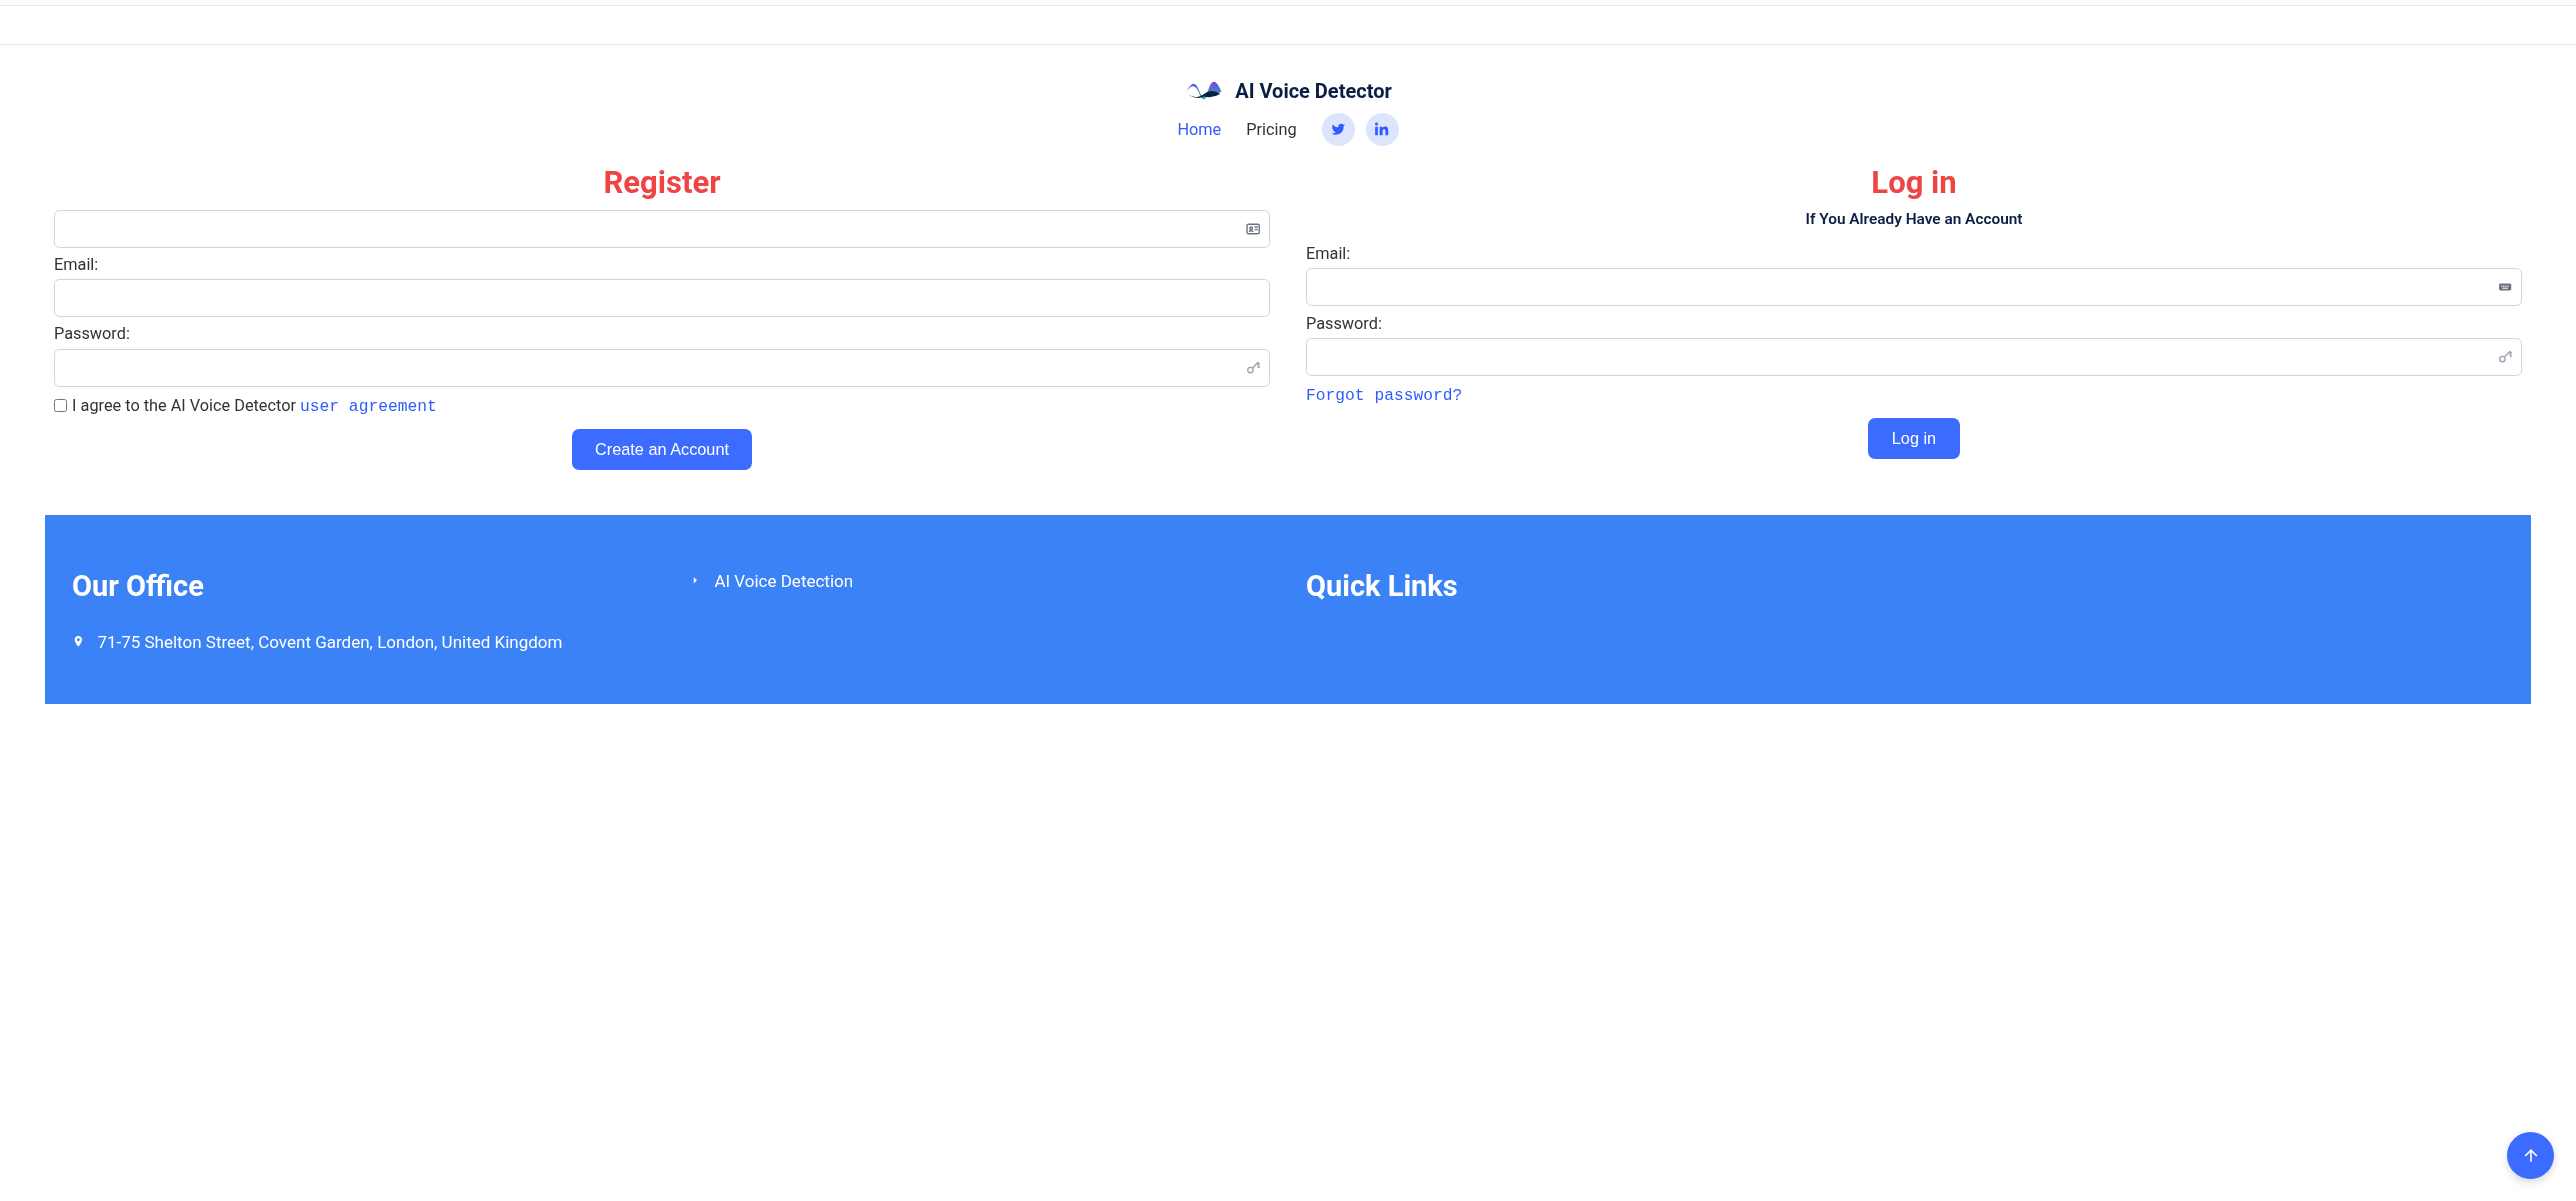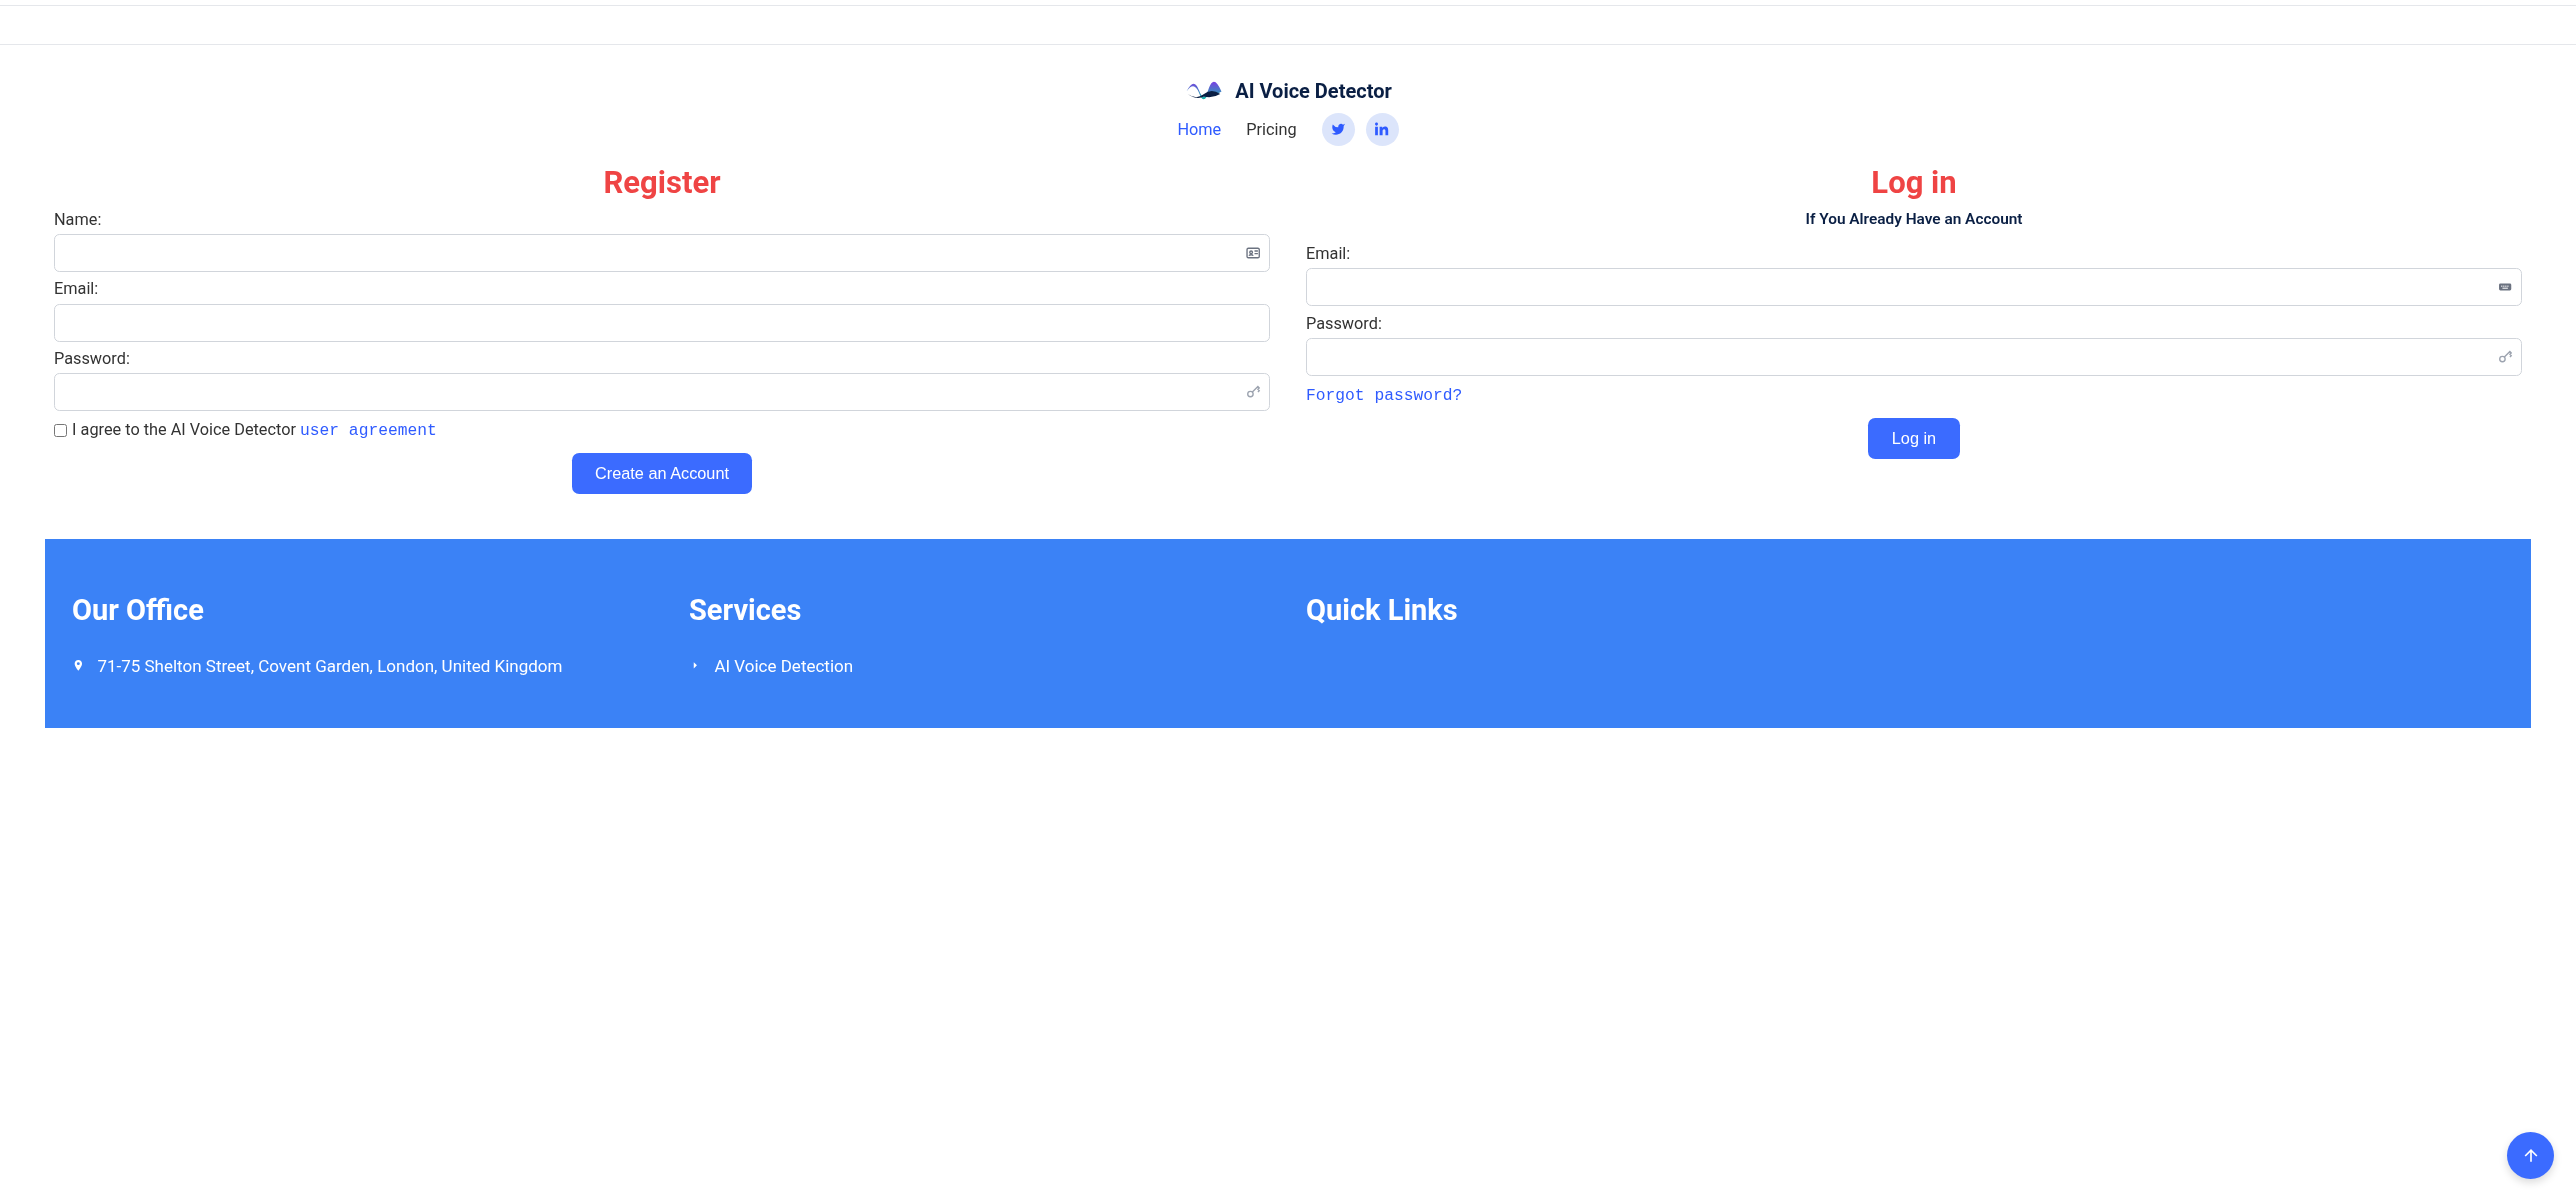--- a/index.html
+++ b/index.html
@@ -250,21 +250,20 @@
           </svg>
       </div>
     </div>
   </nav>
 </header>
 
 <main class="main">
   <div class="col">
     <h2 class="section-title">Register</h2>
 
-    <label class="form-label">Name:</label>
     <div class="input-wrap">
       <input class="form-input" type="text" style="">
       <span class="input-icon">
         <svg viewBox="0 0 24 24" fill="none" stroke="#6b7280" stroke-width="2">
             <rect x="3" y="5" width="18" height="14" rx="2"></rect>
             <circle cx="9" cy="11" r="2"></circle>
             <path d="M6 16c1-2 5-2 6 0"></path>
             <path d="M14 9h5M14 13h5"></path>
           </svg>
       </span>
@@ -340,21 +339,20 @@
     <div class="footer-item">
       <span>
         <svg viewBox="0 0 24 24">
             <path d="M12 2C8 2 5 5 5 9c0 5 7 13 7 13s7-8 7-13c0-4-3-7-7-7zm0 9.5A2.5 2.5 0 1112 6a2.5 2.5 0 010 5.5z"></path>
           </svg>
       </span>
       <span>71-75 Shelton Street, Covent Garden, London, United Kingdom</span>
     </div>
   </div>
   <div class="footer-col">
-    <h3>Services</h3>
     <div class="footer-item">
       <span>
         <svg viewBox="0 0 24 24">
             <path d="M9 6l6 6-6 6z"></path>
           </svg>
       </span>
       <span>AI Voice Detection</span>
     </div>
   </div>
   <div class="footer-col">

